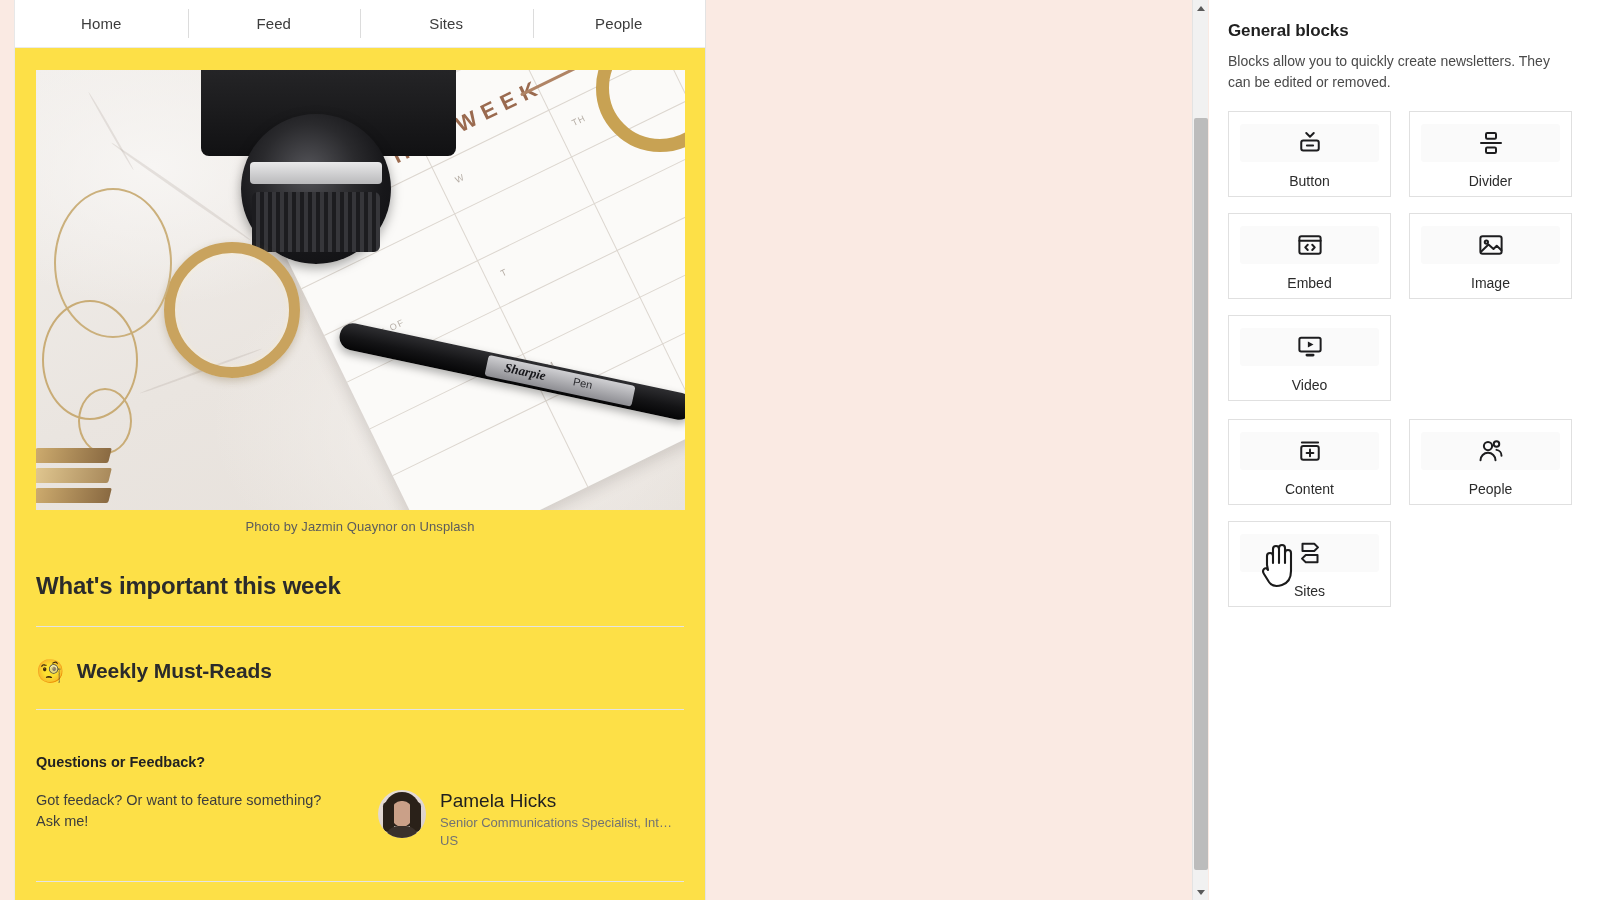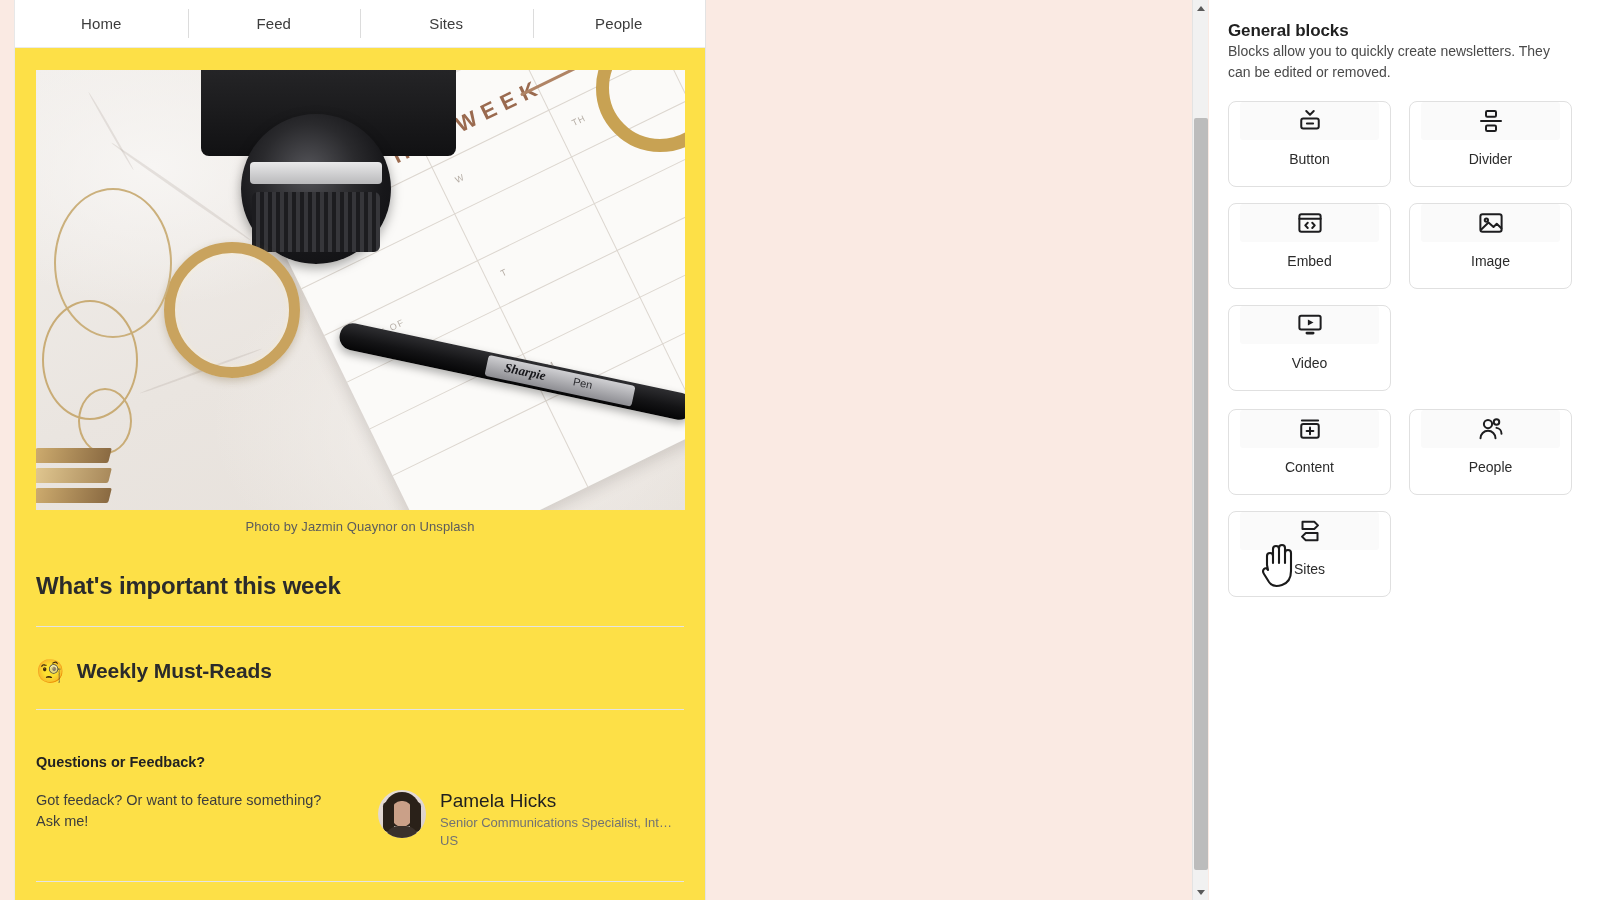--- a/index.html
+++ b/index.html
@@ -254,32 +254,32 @@
   
   .blocks-panel {
     position: absolute; left: 1209px; top: 0; width: 391px; height: 900px;
     background: #ffffff; padding: 18px 19px 0 19px;
   }
   .panel-h {
     font-size: 17px; font-weight: bold; color: #1f1f1f; letter-spacing: -.1px;
     margin-top: 3px;
   }
   .panel-sub {
-    font-size: 14px; color: #4a4a4a; line-height: 1.5; 
+    font-size: 14px; color: #4a4a4a; line-height: 1.5; margin-top: 10px;
     max-width: 340px;
   }
   .grid {
     display: grid; grid-template-columns: 163px 163px; gap: 16px 18px;
     margin-top: 18px;
   }
   .block-card {
-    height: 86px; border: 1px solid #e0e0e0; border-radius: 8px;
+    height: 86px; border: 1px solid #e0e0e0; border-radius: 0;
     background: #fff; display: flex; flex-direction: column;
     align-items: center; justify-content: flex-start; cursor: pointer;
-    position: relative;
+    padding-top: 12px; position: relative;
   }
   .block-card .ic-box {
     width: 139px; height: 38px; display: flex; align-items: center;
     justify-content: center; background: #fafafa; border-radius: 3px;
   }
   .block-card .lbl {
     margin-top: 11px; font-size: 14px; color: #2b2b2b;
   }
   .panel-h2 {
     font-size: 17px; font-weight: bold; color: #1f1f1f;

